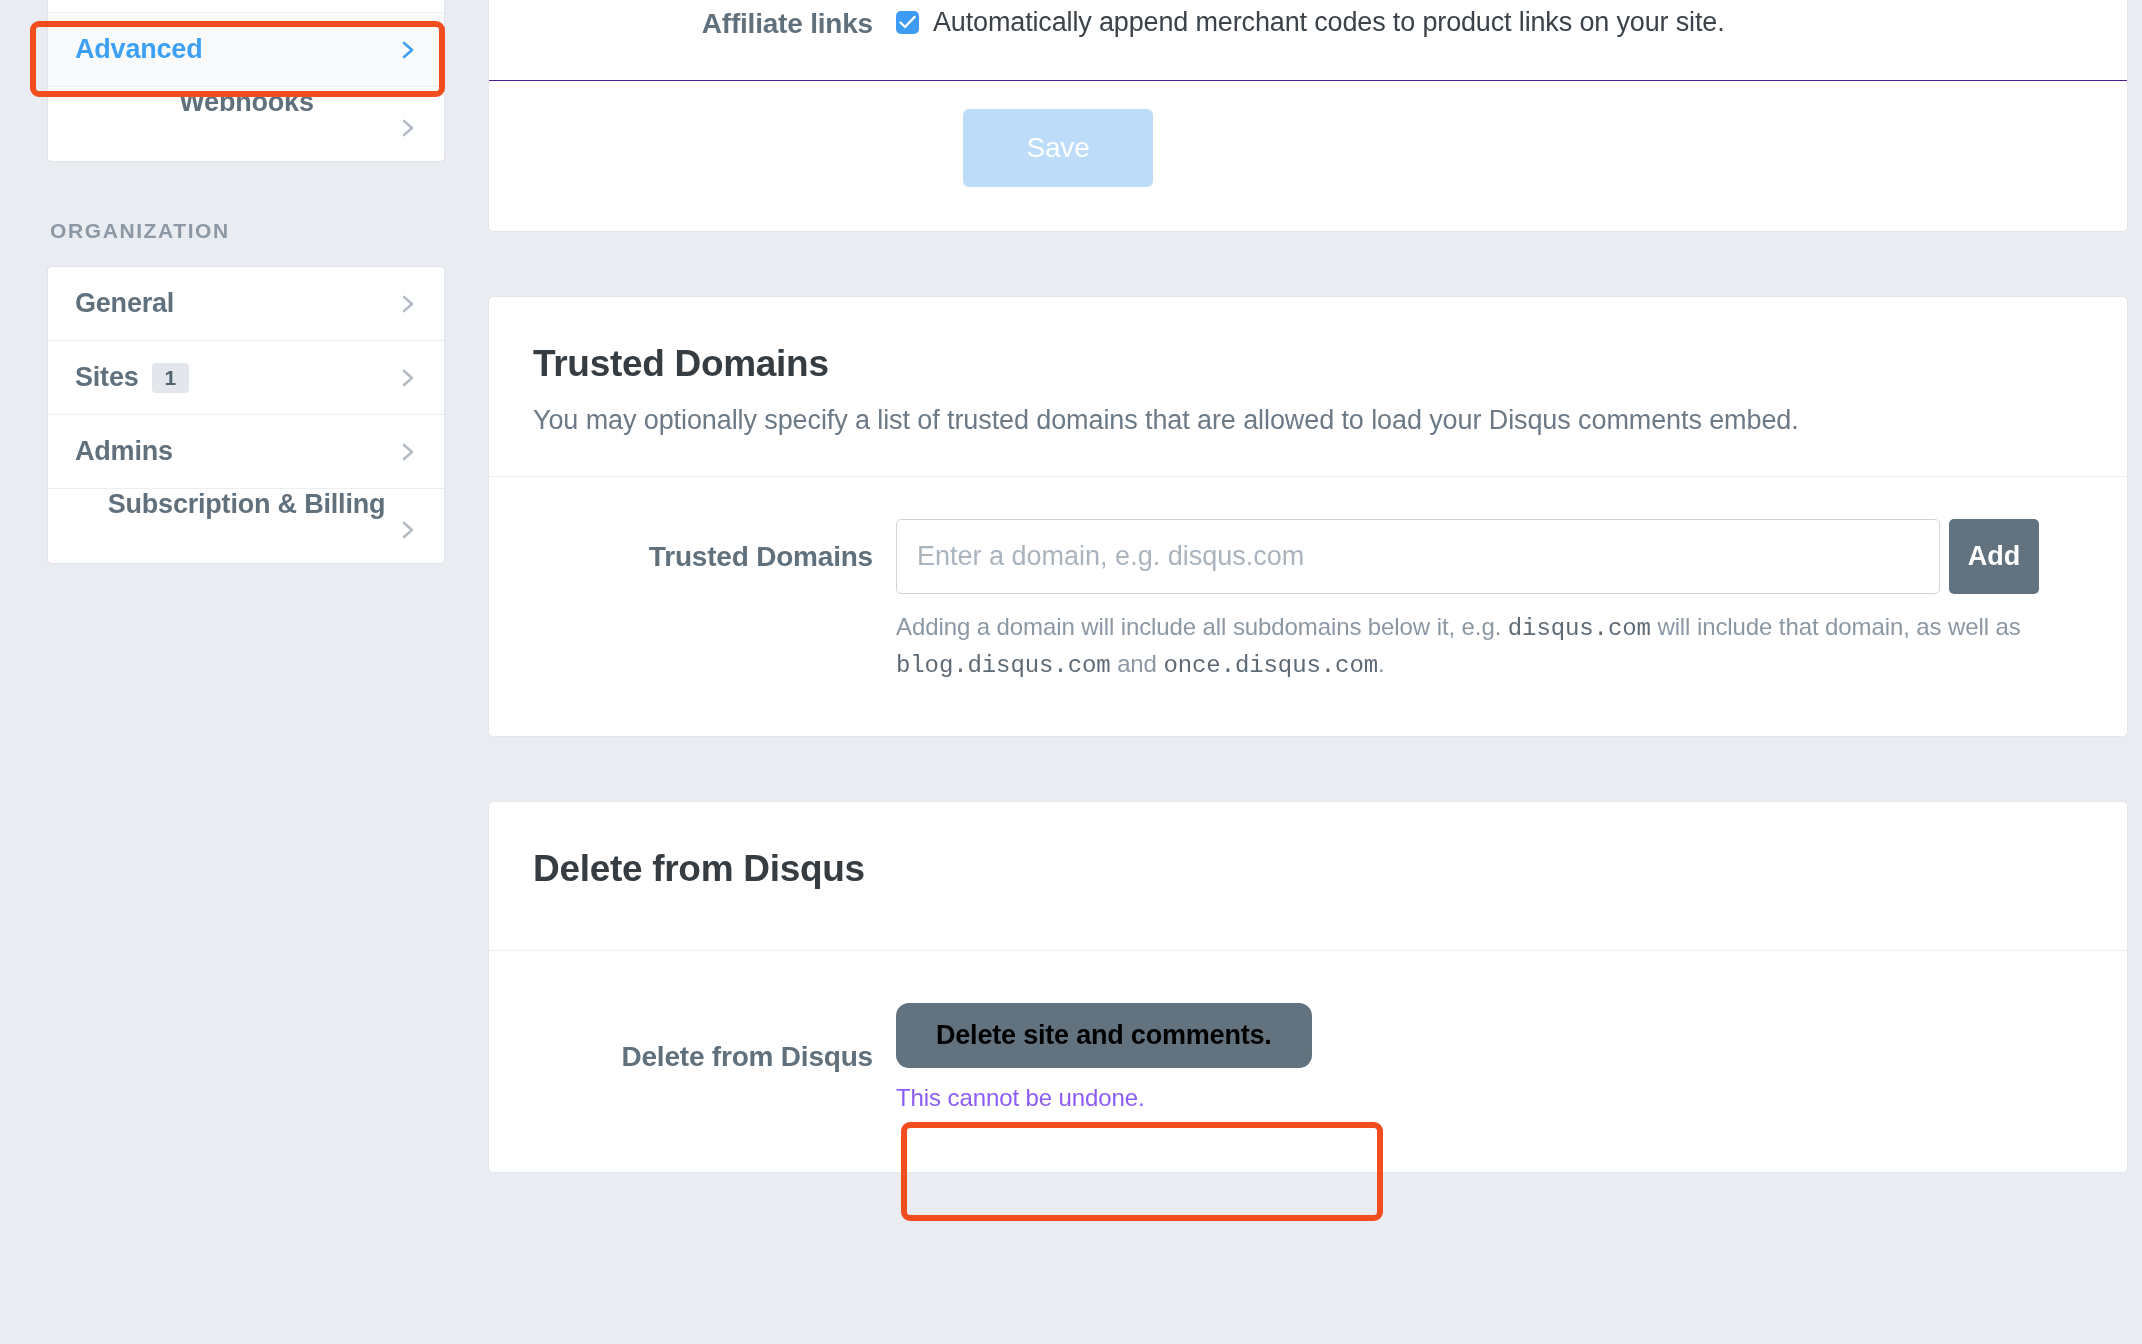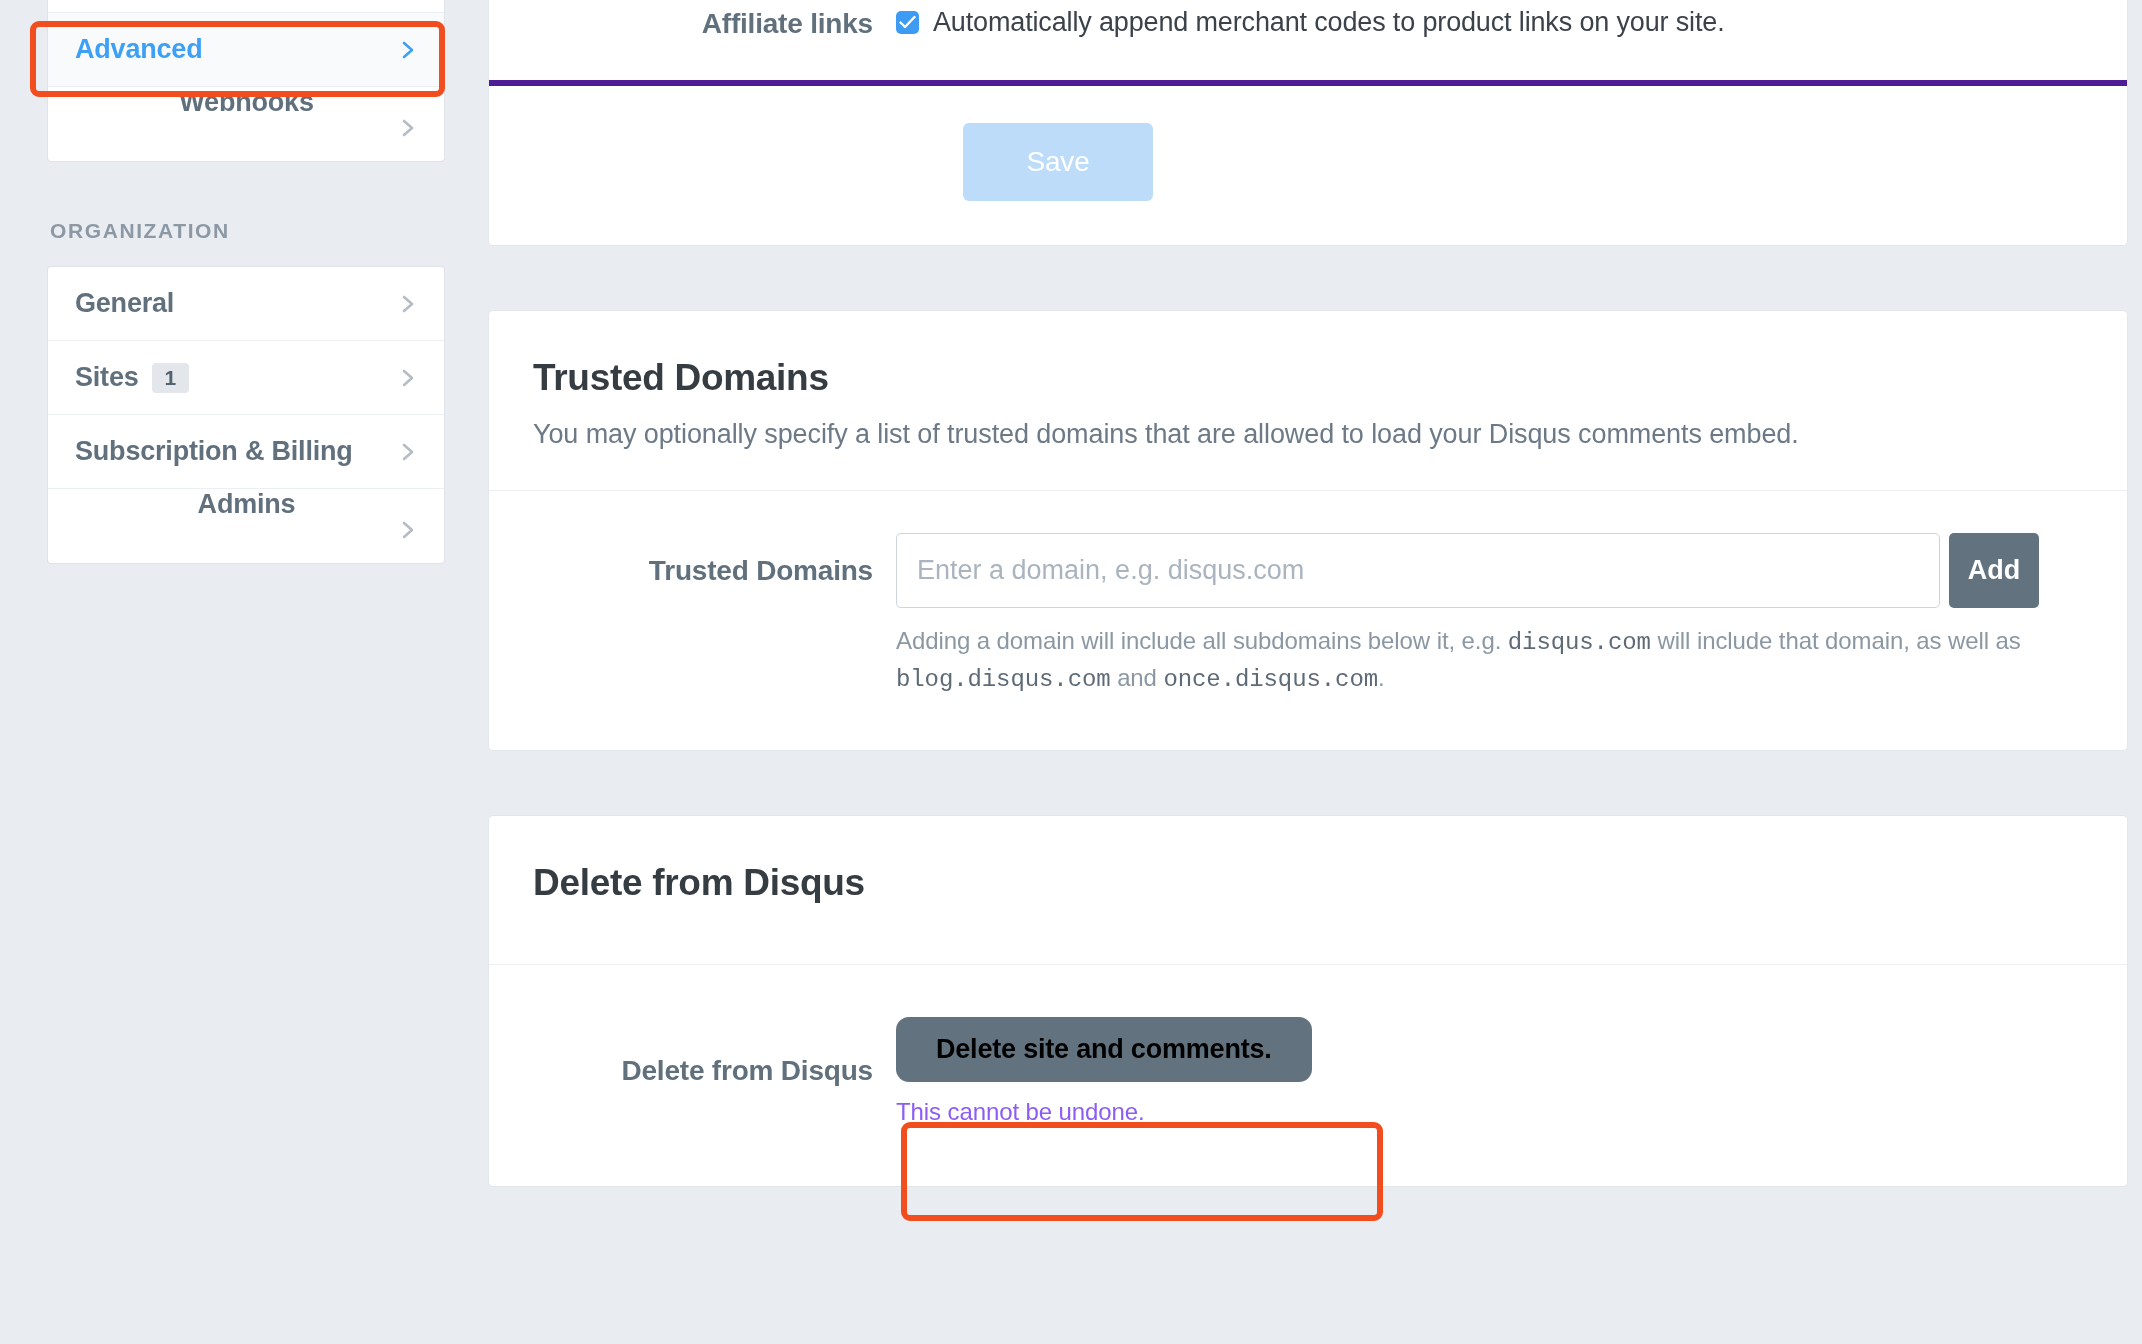--- a/index.html
+++ b/index.html
@@ -165,22 +165,22 @@
   .checkbox svg { position: absolute; left: 3px; top: 4px; }
   .check-text {
     font-size: 27px;
     color: #3b4249;
     letter-spacing: -0.15px;
     line-height: 1.1;
   }
 
   
   .save-sec {
-    border-top: 6px solid #4c1d95;
-    padding: 37px 44px 44px 44px;
+    border-top: 1px solid #4c1d95;
+    padding: 28px 44px 44px 44px;
   }
   .save-btn {
     margin-left: 430px;
     width: 190px;
     height: 78px;
     background: #bcdcfa;
     border: none;
     border-radius: 6px;
     color: #ffffff;
     font-size: 28px;
@@ -306,30 +306,30 @@
         <span class="lbl">Sites</span>
         <span class="badge">1</span>
         <span class="chev">
           <svg width="20" height="20" viewBox="0 0 20 20">
               <path d="M6 3 L14 10 L6 17" fill="none" stroke="#b4bcc5" stroke-width="2.6" stroke-linecap="round" stroke-linejoin="round"></path>
             </svg>
         </span>
       </div>
 
       <div class="nav-item">
+        <span class="lbl">Admins</span>
+        <span class="chev">
+          <svg width="20" height="20" viewBox="0 0 20 20">
+              <path d="M6 3 L14 10 L6 17" fill="none" stroke="#b4bcc5" stroke-width="2.6" stroke-linecap="round" stroke-linejoin="round"></path>
+            </svg>
+        </span>
+      </div>
+
+      <div class="nav-item">
         <span class="lbl">Subscription &amp; Billing</span>
-        <span class="chev">
-          <svg width="20" height="20" viewBox="0 0 20 20">
-              <path d="M6 3 L14 10 L6 17" fill="none" stroke="#b4bcc5" stroke-width="2.6" stroke-linecap="round" stroke-linejoin="round"></path>
-            </svg>
-        </span>
-      </div>
-
-      <div class="nav-item">
-        <span class="lbl">Admins</span>
         <span class="chev">
           <svg width="20" height="20" viewBox="0 0 20 20">
               <path d="M6 3 L14 10 L6 17" fill="none" stroke="#b4bcc5" stroke-width="2.6" stroke-linecap="round" stroke-linejoin="round"></path>
             </svg>
         </span>
       </div>
     </div>
   </div>
 
   <div class="hl-ring" style="left:30px;top:21px;width:415px;height:76px;"></div>

